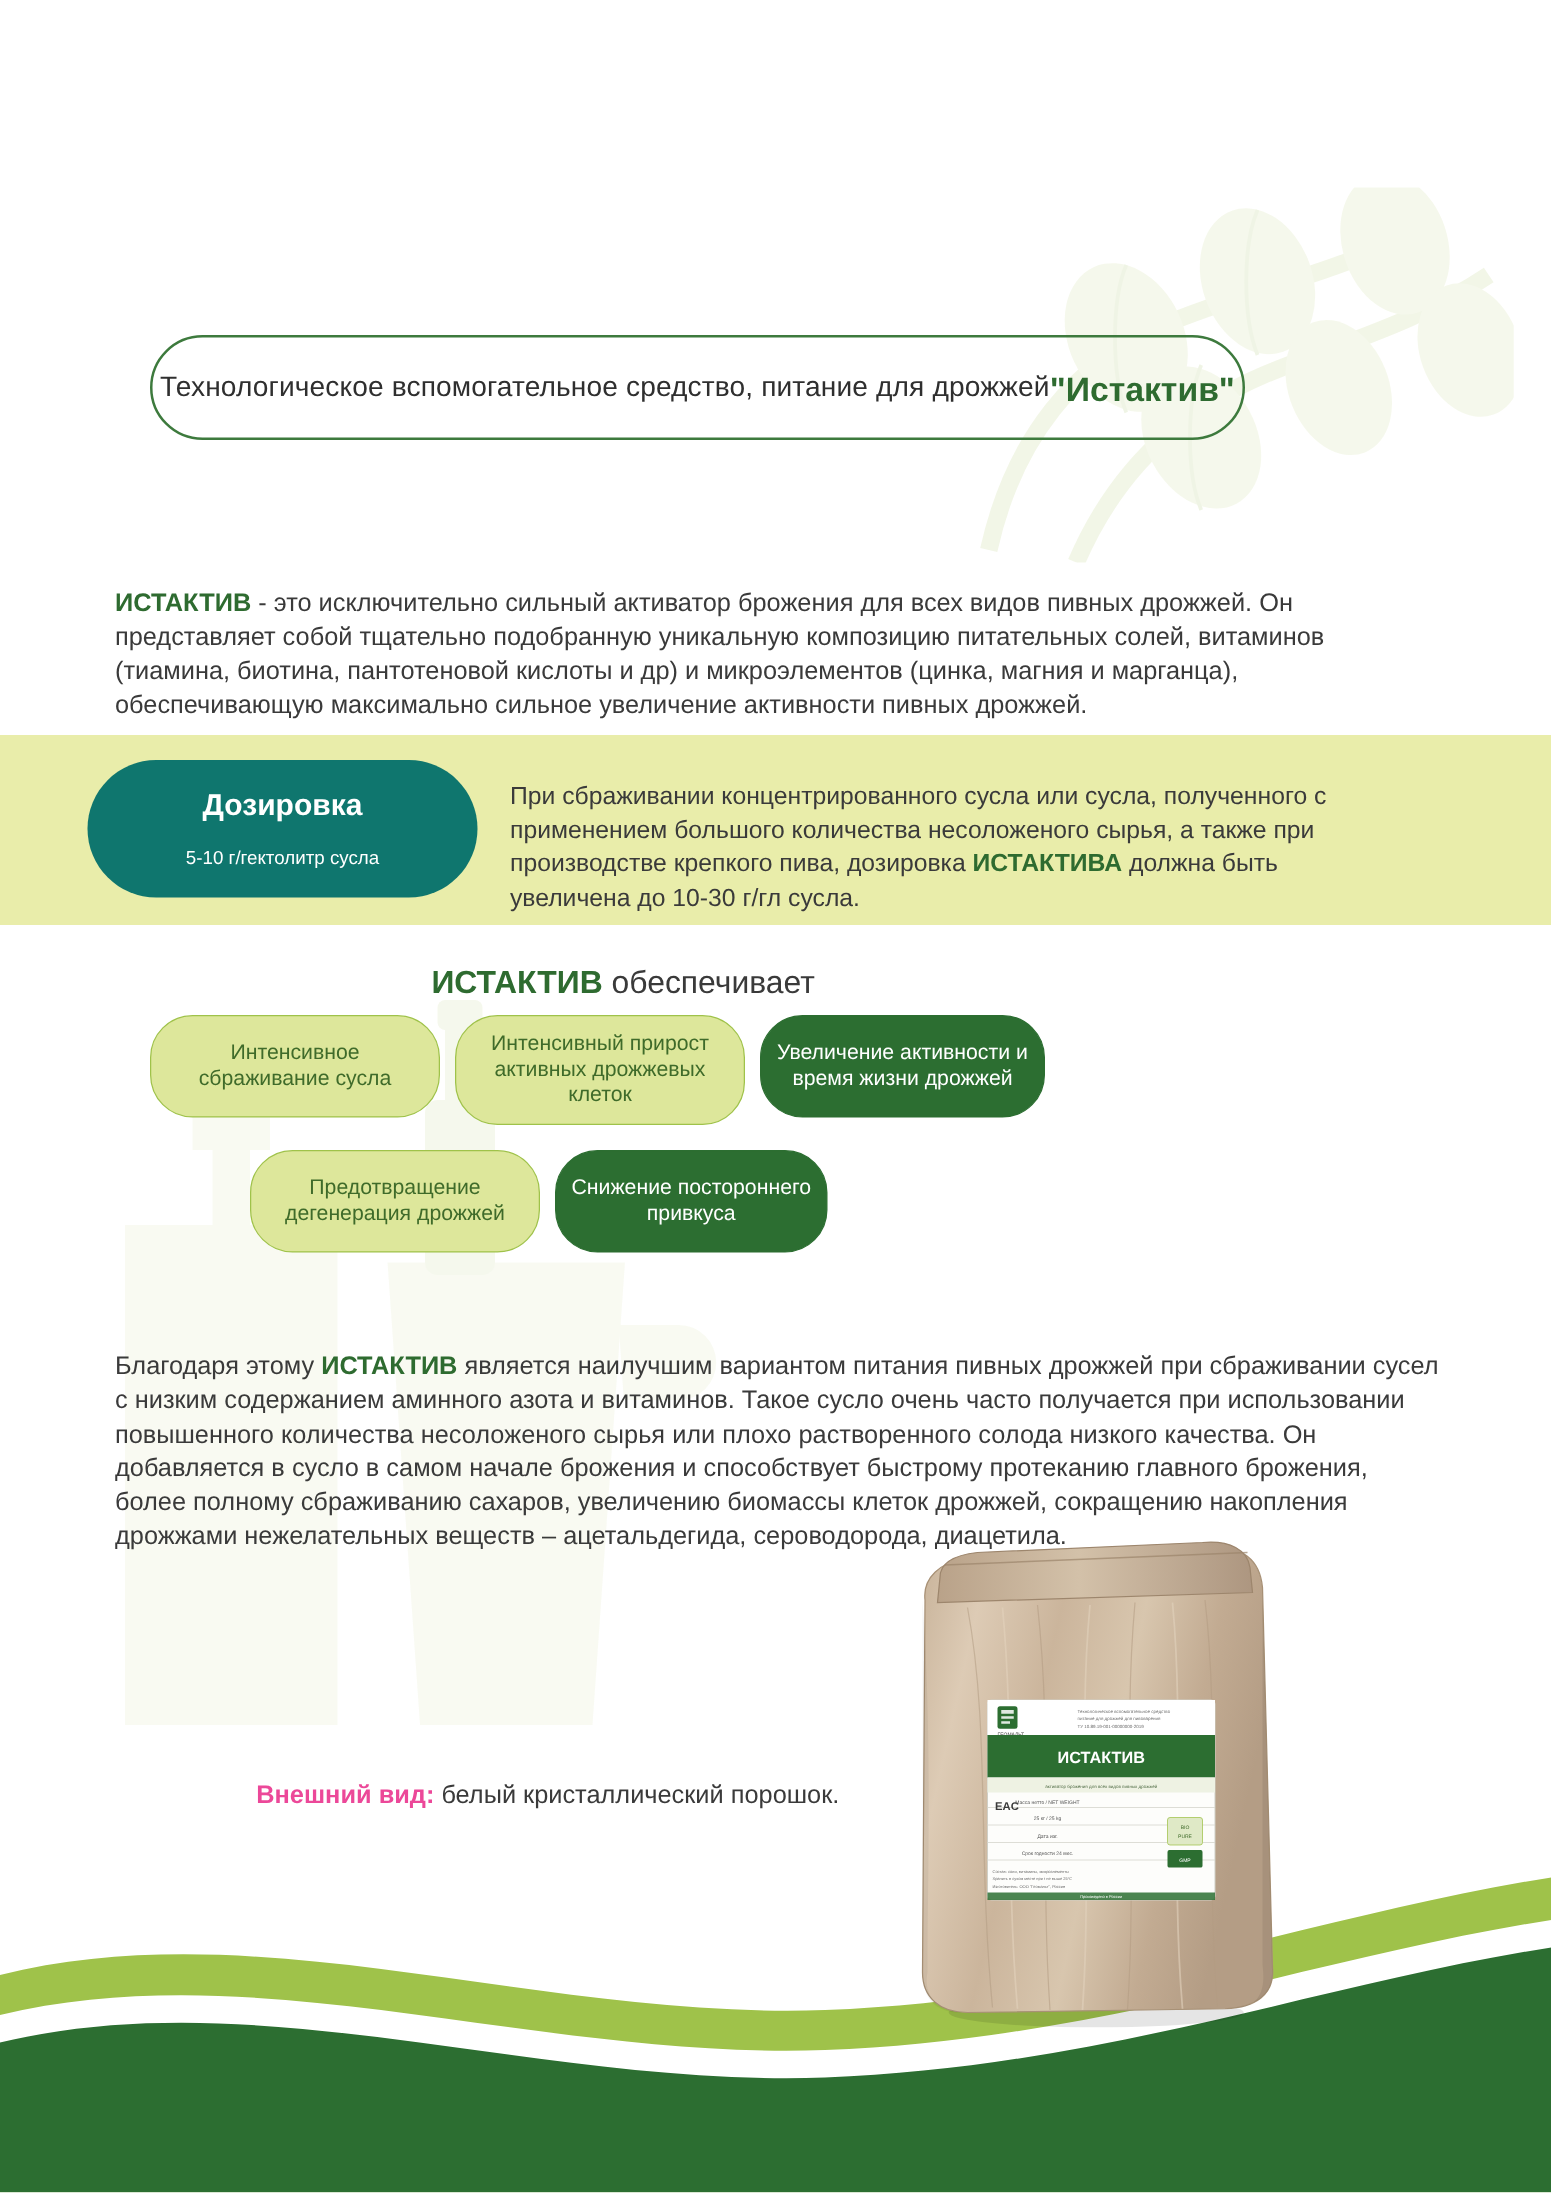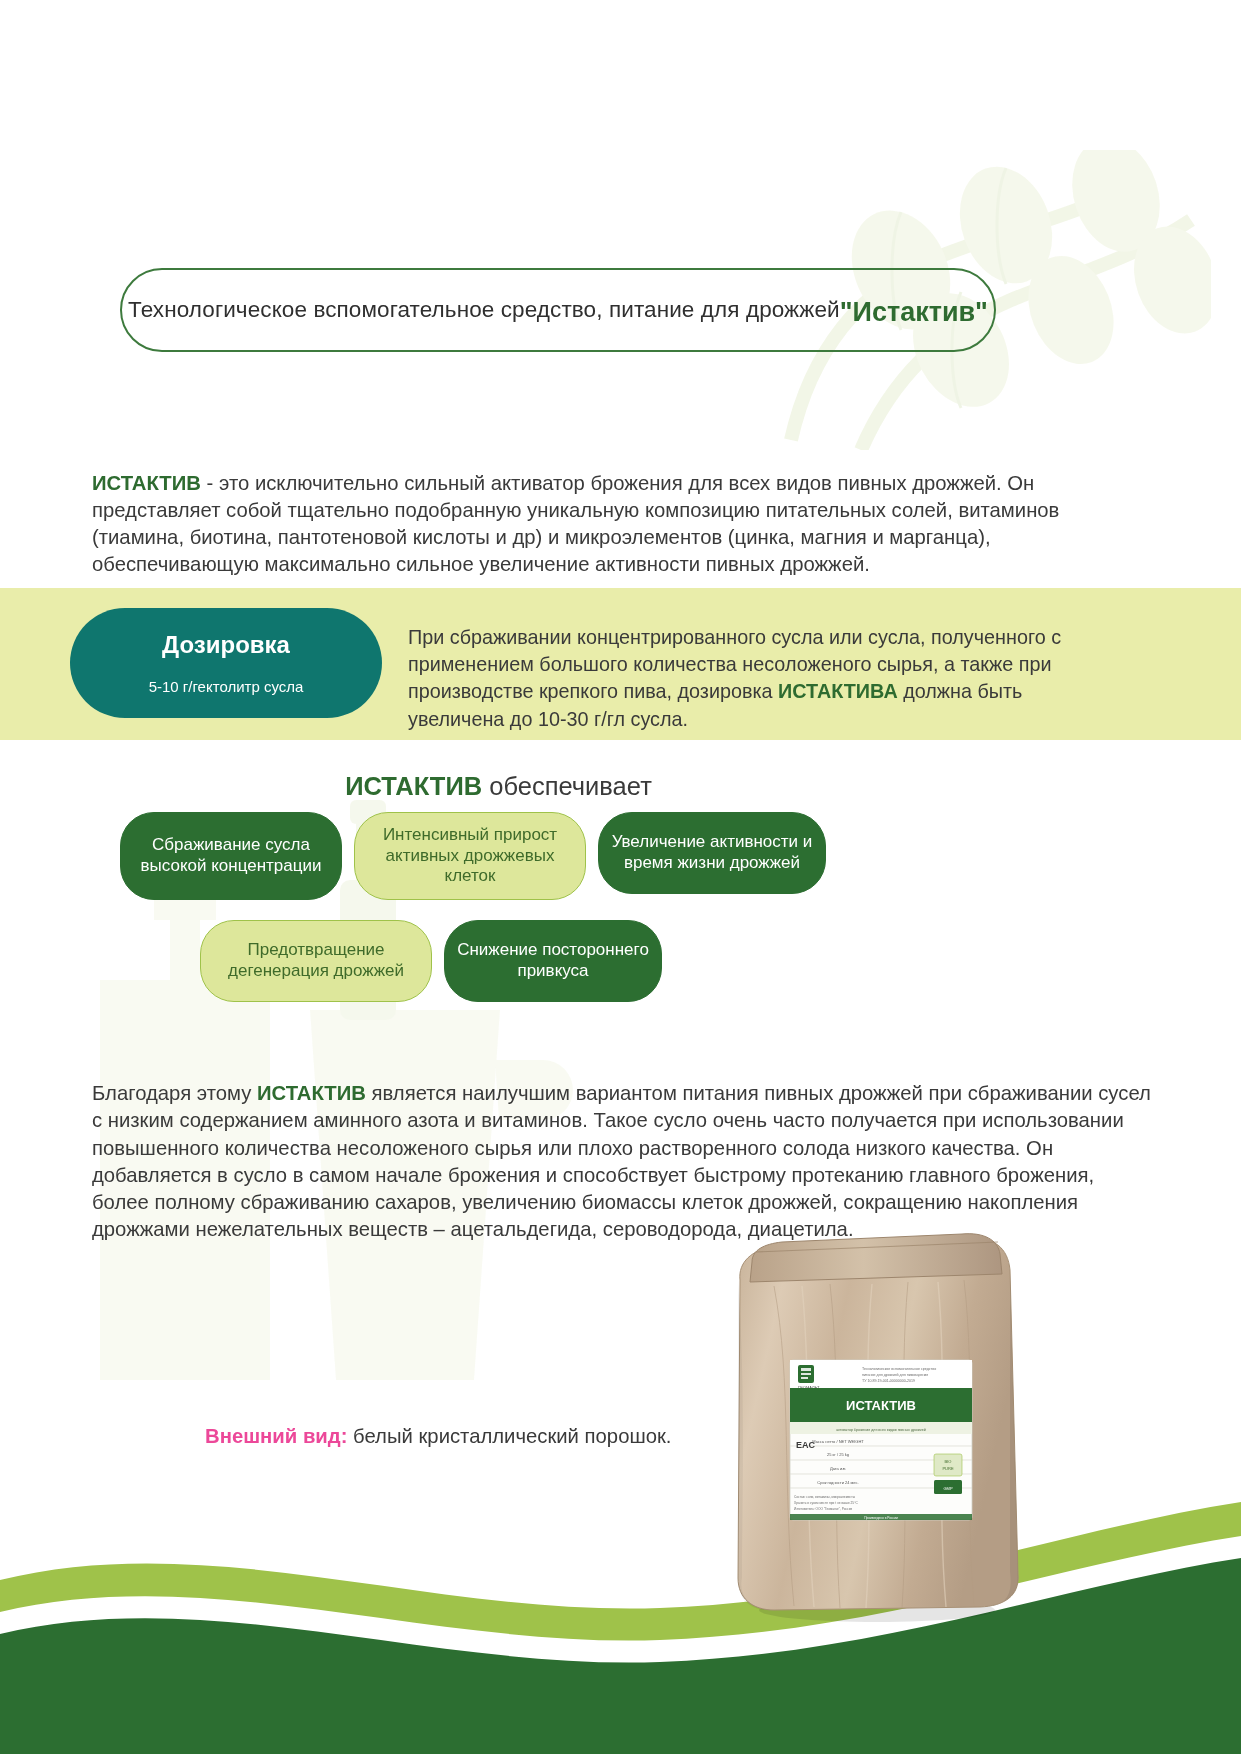--- a/index.html
+++ b/index.html
@@ -276,21 +276,21 @@
 <div class="dosage-pill">
   <div class="dosage-title">Дозировка</div>
   <div class="dosage-sub">5-10 г/гектолитр сусла</div>
 </div>
 
 <p class="dosage-text"><span>При сбраживании концентрированного сусла или сусла, полученного с применением большого количества несоложеного сырья, а также при производстве крепкого пива, дозировка </span><b>ИСТАКТИВА</b><span> должна быть увеличена до 10-30 г/гл сусла.</span></p>
 
 <div class="benefits-head"><b>ИСТАКТИВ</b><span> обеспечивает</span></div>
 
 <div class="chip-row chip-row-1">
-  <div class="chip dark s2">Сбраживание сусла высокой концентрации</div>
+  <div class="chip light s1">Интенсивное сбраживание сусла</div>
   <div class="chip light s3">Интенсивный прирост активных дрожжевых клеток</div>
   <div class="chip dark s4">Увеличение активности и время жизни дрожжей</div>
 </div>
 
 <div class="chip-row chip-row-2">
   <div class="chip light s5">Предотвращение дегенерация дрожжей</div>
   <div class="chip dark s6">Снижение постороннего привкуса</div>
 </div>
 
 <p class="body-para"><span>Благодаря этому </span><b>ИСТАКТИВ</b><span> является наилучшим вариантом питания пивных дрожжей при сбраживании сусел с низким содержанием аминного азота и витаминов. Такое сусло очень часто получается при использовании повышенного количества несоложеного сырья или плохо растворенного солода низкого качества. Он добавляется в сусло в самом начале брожения и способствует быстрому протеканию главного брожения, более полному сбраживанию сахаров, увеличению биомассы клеток дрожжей, сокращению накопления дрожжами нежелательных веществ – ацетальдегида, сероводорода, диацетила.</span></p>

